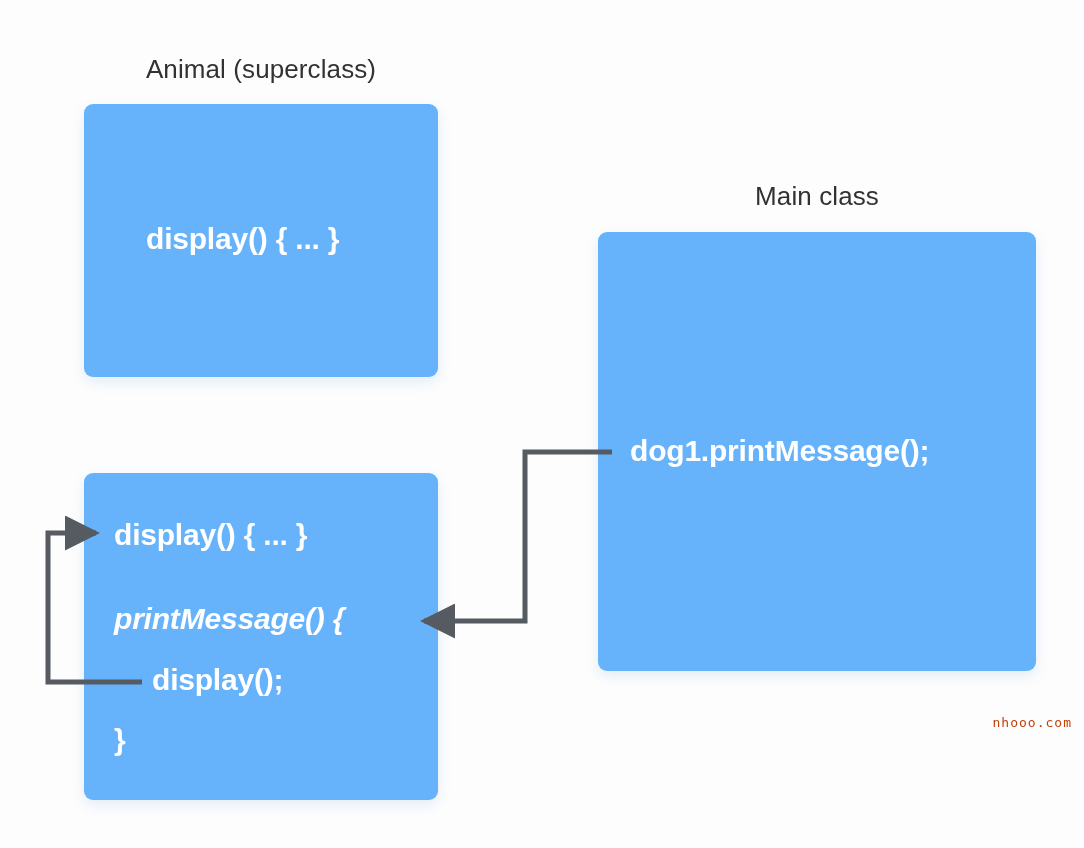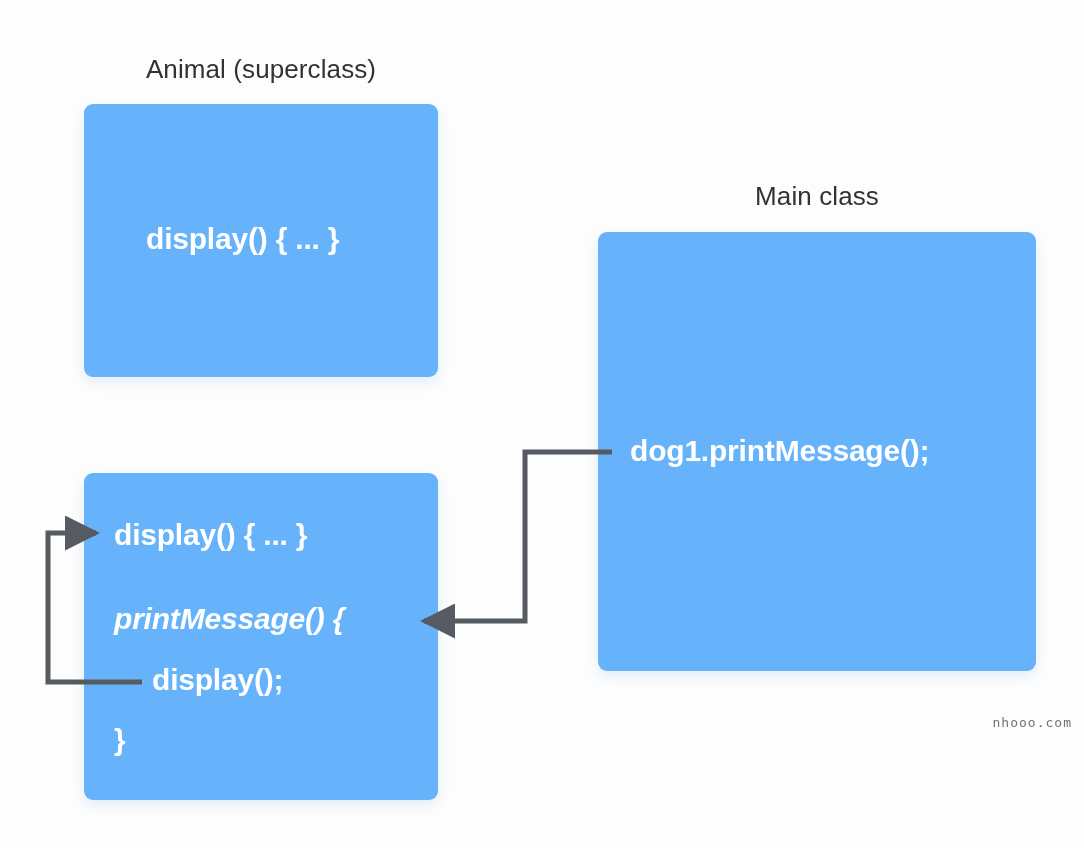--- a/index.html
+++ b/index.html
@@ -131,21 +131,21 @@
     width: 1084px;
     height: 848px;
     pointer-events: none;
   }
 
   
   #watermark {
     position: absolute;
     right: 12px;
     bottom: 10px;
-    color: #737373;
+    color: #c2410c;
     font-size: 13px;
     font-family: "DejaVu Sans Mono", monospace;
     letter-spacing: 1px;
   }
 </style>
 </head>
 <body>
 
 <div id="diagram-root">
 

